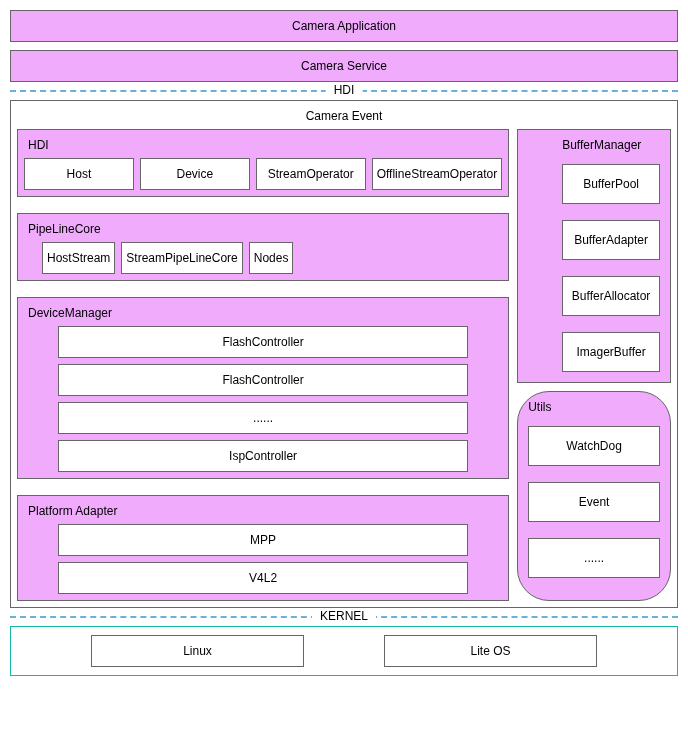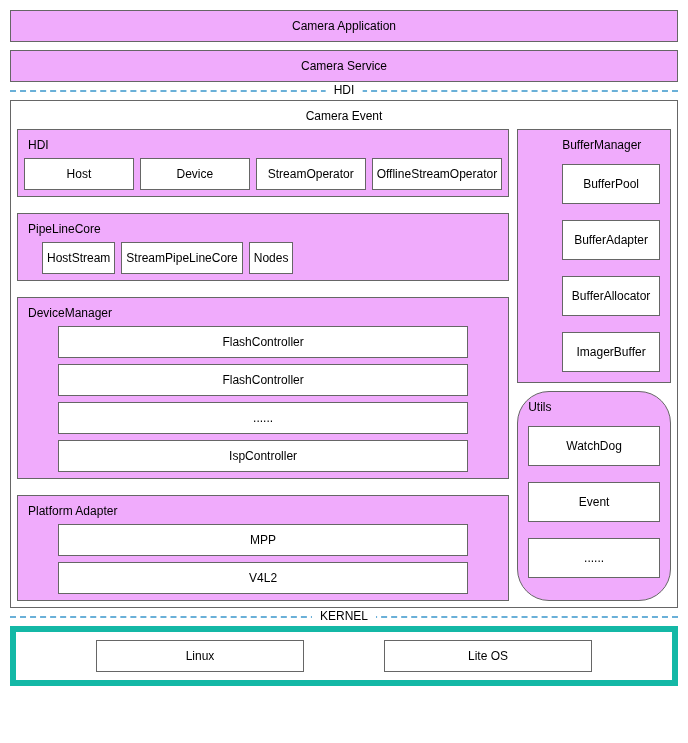--- a/index.html
+++ b/index.html
@@ -66,21 +66,21 @@
     display: flex;
     flex-direction: column;
     gap: 16px;
     padding: 6px 4px 4px 4px;
   }
   .buf-items .box, .util-items .box { padding: 12px 4px; }
   .kernel-row {
     display: flex;
     gap: 80px;
     padding: 8px 80px;
-    border: 6px solid #14b8a6;
+    border: 1px solid #14b8a6;
   }
   .kernel-row > * { flex: 1; }
   .top-gap { margin-bottom: 8px; }
 </style>
 </head>
 <body>
 
 <div class="box blue top-gap">Camera Application</div>
 <div class="box peach top-gap">Camera Service</div>
 

